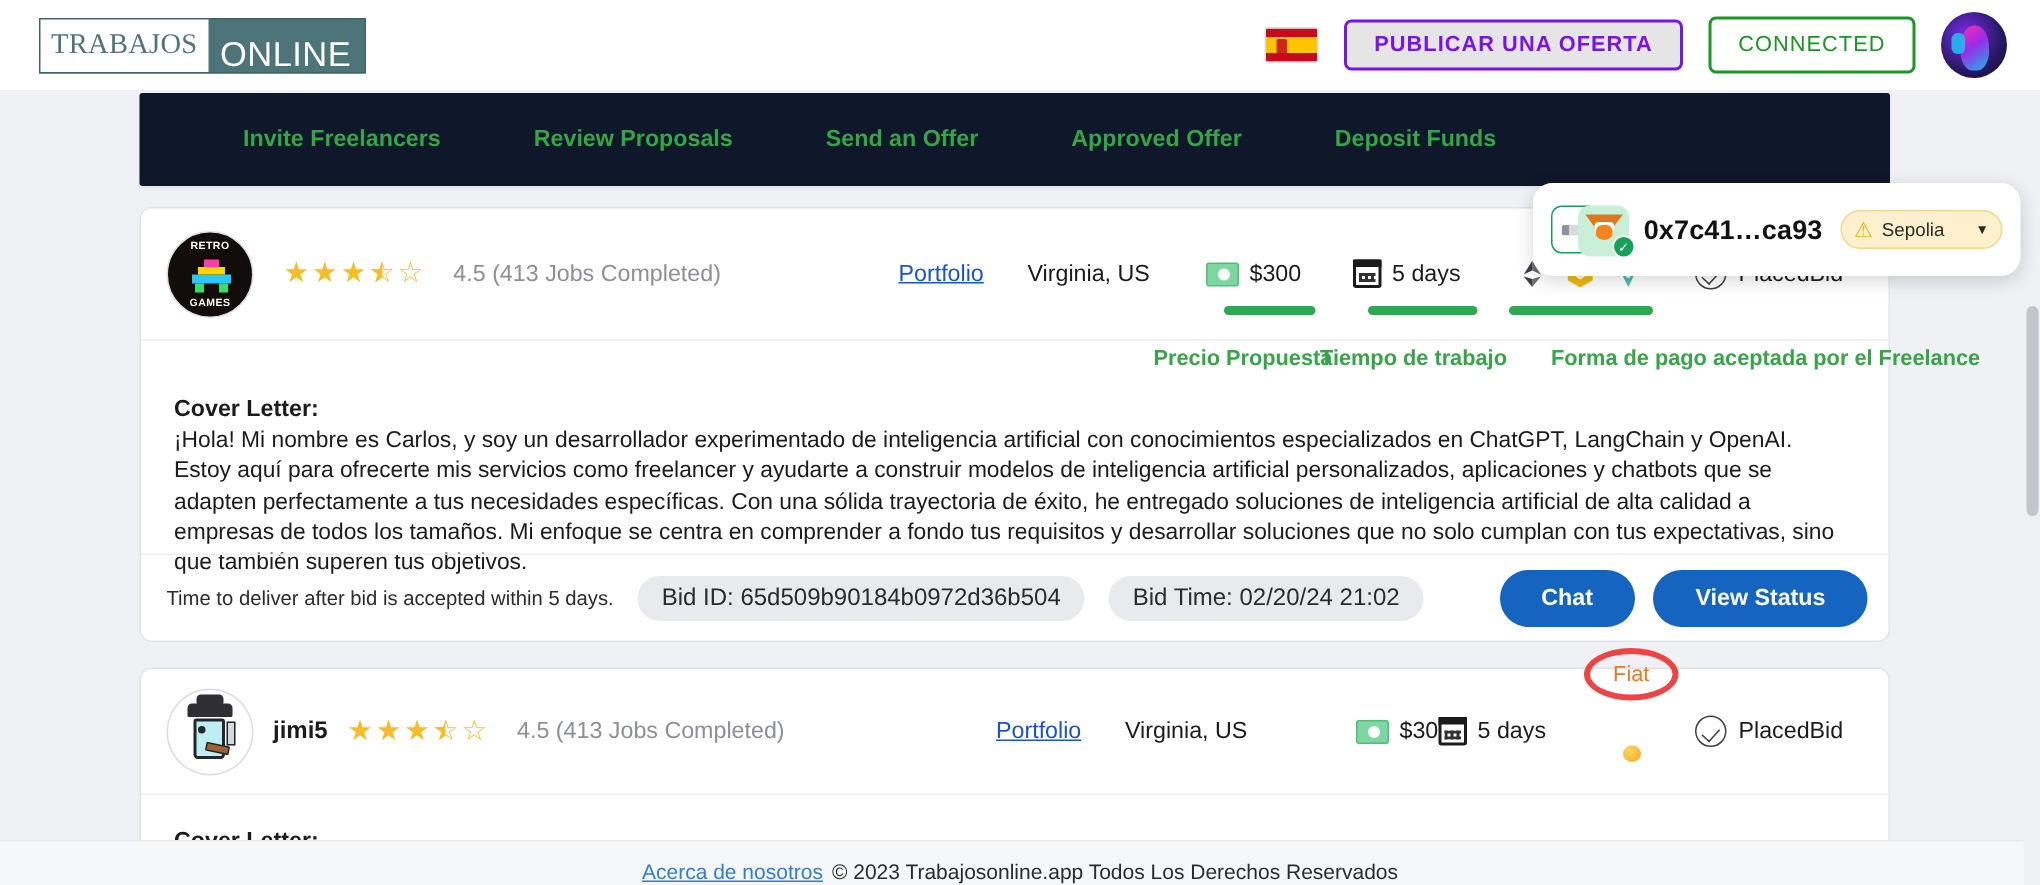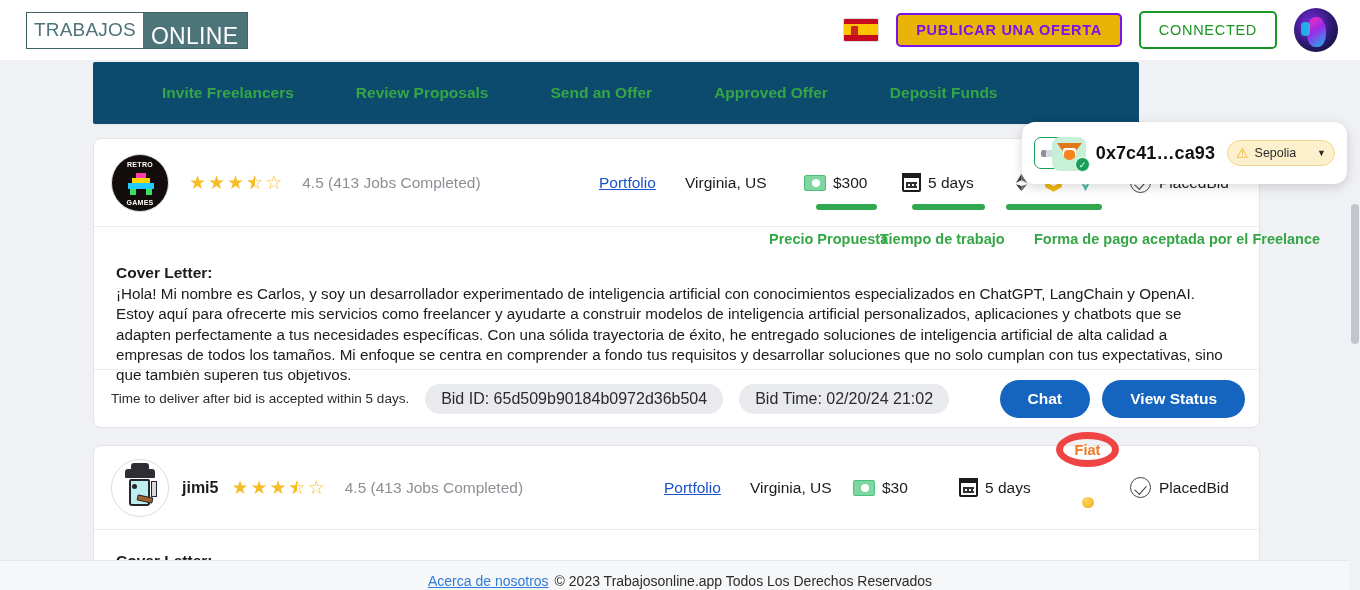--- a/index.html
+++ b/index.html
@@ -23,21 +23,21 @@
     display: flex; align-items: stretch;
     height: 37px;
     background: #4d7479;
     border: 1px solid #3e6367;
   }
   .logo-left {
     background: #ffffff; color: #4d7479;
     display: flex; align-items: center; justify-content: center;
     padding: 0 7px;
     font-size: 19px; letter-spacing: .2px;
-    font-family: Liberation Sans, sans-serif;
+    font-family: Liberation Serif, serif;
   }
   .logo-right {
     color: #ffffff;
     display: flex; align-items: center; justify-content: center;
     padding: 12px 9px 0 8px;
     font-size: 23px; letter-spacing: .3px;
   }
   .topbar-right {
     margin-left: auto; margin-right: 22px;
     display: flex; align-items: center; gap: 17px;
@@ -47,21 +47,21 @@
     display: block; position: relative;
     background: linear-gradient(to bottom, #c60b1e 0 25%, #ffc400 25% 75%, #c60b1e 75% 100%);
     border: 1px solid #ddd;
   }
   .flag-es::after {
     content: ""; position: absolute; left: 7px; top: 7px;
     width: 7px; height: 10px; background: #c60b1e; opacity: .85;
     border-radius: 1px;
   }
   .btn-publish {
-    border: 2px solid #7a13e8; color: #7a13e8; background: #eab308;
+    border: 2px solid #7a13e8; color: #7a13e8; background: #e5e5e5;
     border-radius: 5px; height: 34px; padding: 0 18px;
     font-size: 14.5px; font-weight: 700; letter-spacing: .7px;
     display: flex; align-items: center; cursor: pointer;
   }
   .btn-connected {
     border: 2px solid #1a9622; color: #1a9622; background: #fff;
     border-radius: 5px; height: 38px; padding: 0 18px;
     font-size: 14.5px; letter-spacing: .7px;
     display: flex; align-items: center; cursor: pointer;
   }
@@ -82,22 +82,22 @@
   }
 
   
   .page-scroll {
     position: absolute; left: 0; top: 60px; width: 1360px; height: 530px;
     background: #f0f1f5;
   }
 
   
   .steps-nav {
-    position: absolute; left: 93px; top: 2px; width: 1046px; height: 62px;
-    background: #0c4a6e; border-radius: 2px;
+    position: absolute; left: 93px; top: 2px; width: 1167px; height: 62px;
+    background: #0f172a; border-radius: 2px;
     display: flex; align-items: center;
     box-shadow: 0 1px 2px rgba(0,0,0,.05);
   }
   .step {
     color: #35a645; font-size: 15.5px; font-weight: 700;
     cursor: pointer; white-space: nowrap;
   }
   .step:nth-child(1) { margin-left: 69px; }
   .step { margin-right: 62px; }
 
@@ -303,23 +303,23 @@
 
   
   .ann-underline {
     position: absolute; height: 6px; border-radius: 3px; background: #2fa84f;
   }
   .ann-label {
     position: absolute; color: #35a645; font-size: 14.5px; font-weight: 700;
     white-space: nowrap;
   }
   .ann-ellipse {
-    position: absolute; border: 7px solid #ef4444; border-radius: 50%;
-    display: flex; align-items: center; justify-content: center;
-    color: #f07820; font-size: 14.5px; font-weight: 700;
+    position: absolute; border: 4px solid #ef4444; border-radius: 50%;
+    display: flex; align-items: center; justify-content: center;
+    color: #f07820; font-size: 14.5px; font-weight: 400;
     background: transparent; z-index: 25;
   }
 
   
   .cover-wrap { padding: 14px 22px 0 22px; }
   .cover-title { font-size: 15.5px; font-weight: 700; color: #1b1b1b; margin-bottom: 2px; }
   .cover-body {
     font-size: 15.2px; color: #1b1b1b; line-height: 20.3px;
     max-width: 1110px;
   }
@@ -517,21 +517,21 @@
         <span class="star-half">☆
           <span style="position:absolute;left:0;top:0;width:50%;overflow:hidden;color:#f7bd27;">★</span>
         </span>
         <span class="star-empty">☆</span>
       </div>
       <div class="rating-txt">4.5 (413 Jobs Completed)</div>
 
       <div style="position:absolute;left:570px;" class="portfolio-link">Portfolio</div>
       <div style="position:absolute;left:656px;" class="loc-txt">Virginia, US</div>
 
-      <div class="metric" style="position:absolute;left:759px;">
+      <div class="metric" style="position:absolute;left:810px;">
         <span class="money-ico"></span>
         <span class="metric-txt">$30</span>
       </div>
 
       <div class="metric" style="position:absolute;left:865px;">
         <span class="cal-ico"></span>
         <span class="metric-txt">5 days</span>
       </div>
 
       <div style="position:absolute;left:977px;">

